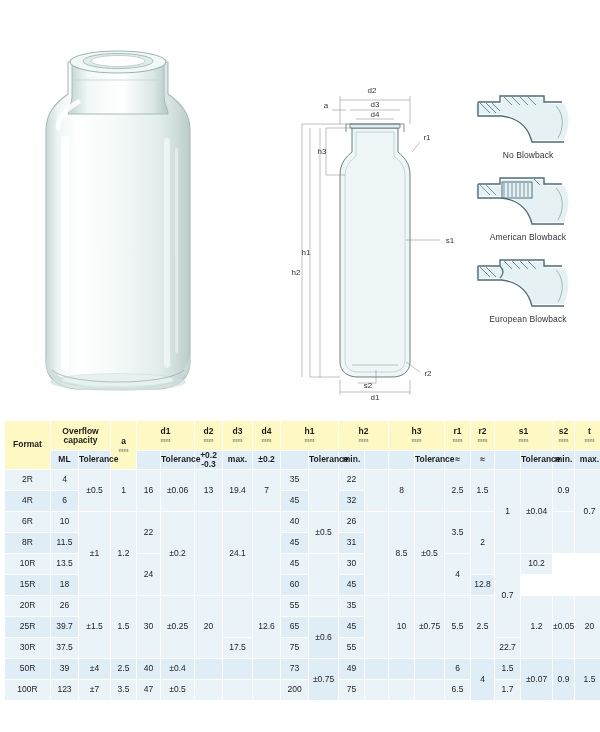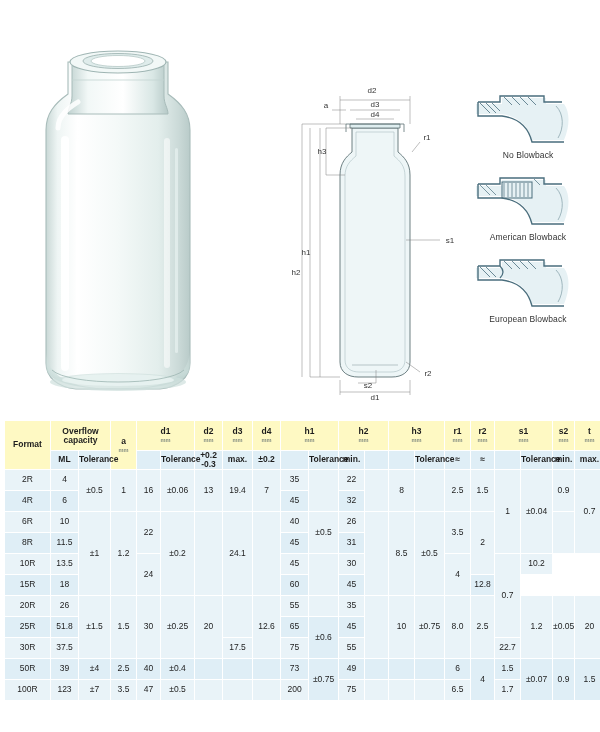--- a/index.html
+++ b/index.html
@@ -378,31 +378,31 @@
           <td rowspan="3">±0.25</td>
           <td rowspan="3">20</td>
           <td rowspan="2"></td>
           <td rowspan="3">12.6</td>
           <td>55</td>
           <td rowspan="1"></td>
           <td>35</td>
           <td rowspan="3"></td>
           <td rowspan="3">10</td>
           <td rowspan="3">±0.75</td>
-          <td rowspan="3">8.0</td>
+          <td rowspan="3">5.5</td>
           <td rowspan="3">2.5</td>
           <td rowspan="3">1.2</td>
           <td rowspan="3">±0.05</td>
           <td rowspan="3">20</td>
           <td>17.4</td>
         </tr>
 
         <tr>
           <td class="fmt">25R</td>
-          <td>51.8</td>
+          <td>39.7</td>
           <td>65</td>
           <td rowspan="2">±0.6</td>
           <td>45</td>
           <td rowspan="2">1</td>
           <td>20</td>
         </tr>
 
         <tr>
           <td class="fmt">30R</td>
           <td>37.5</td>

